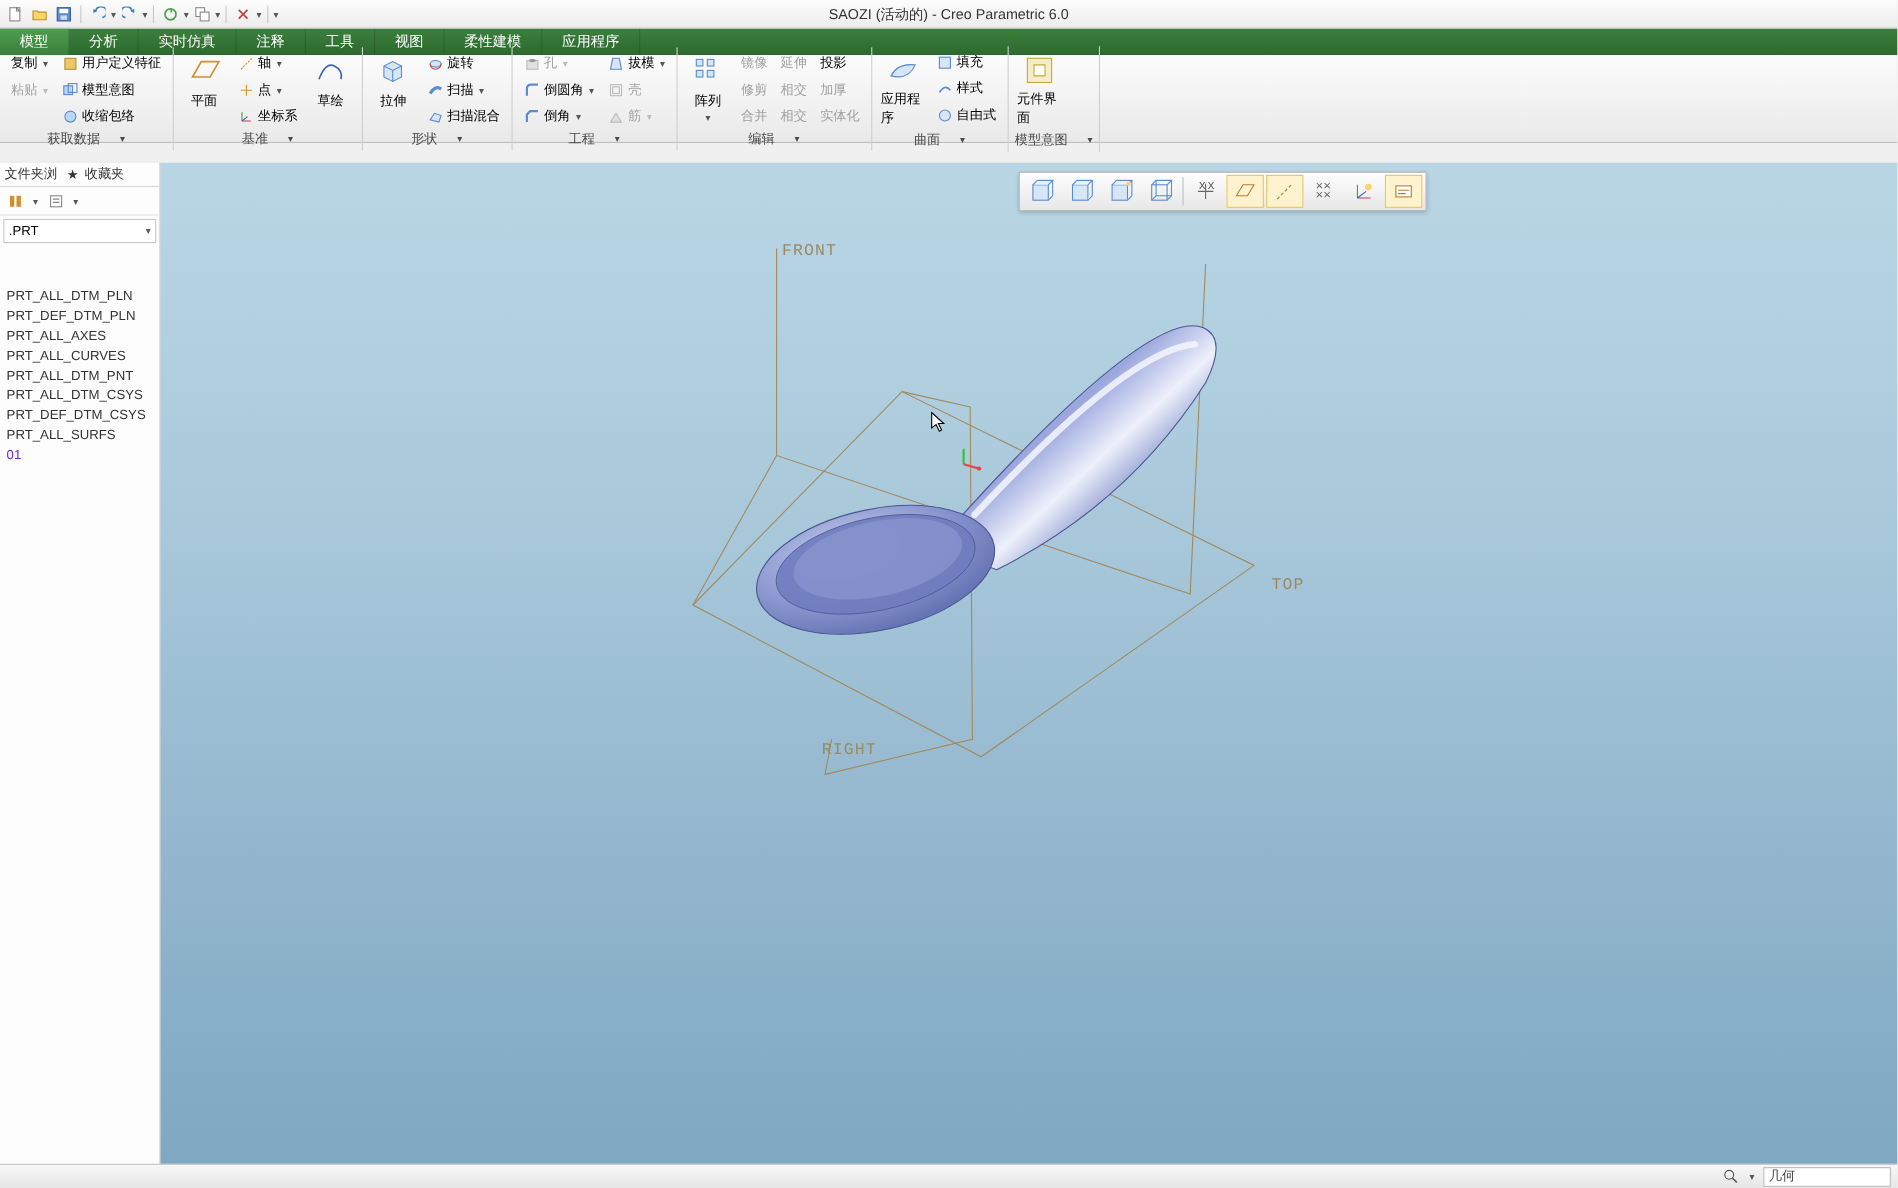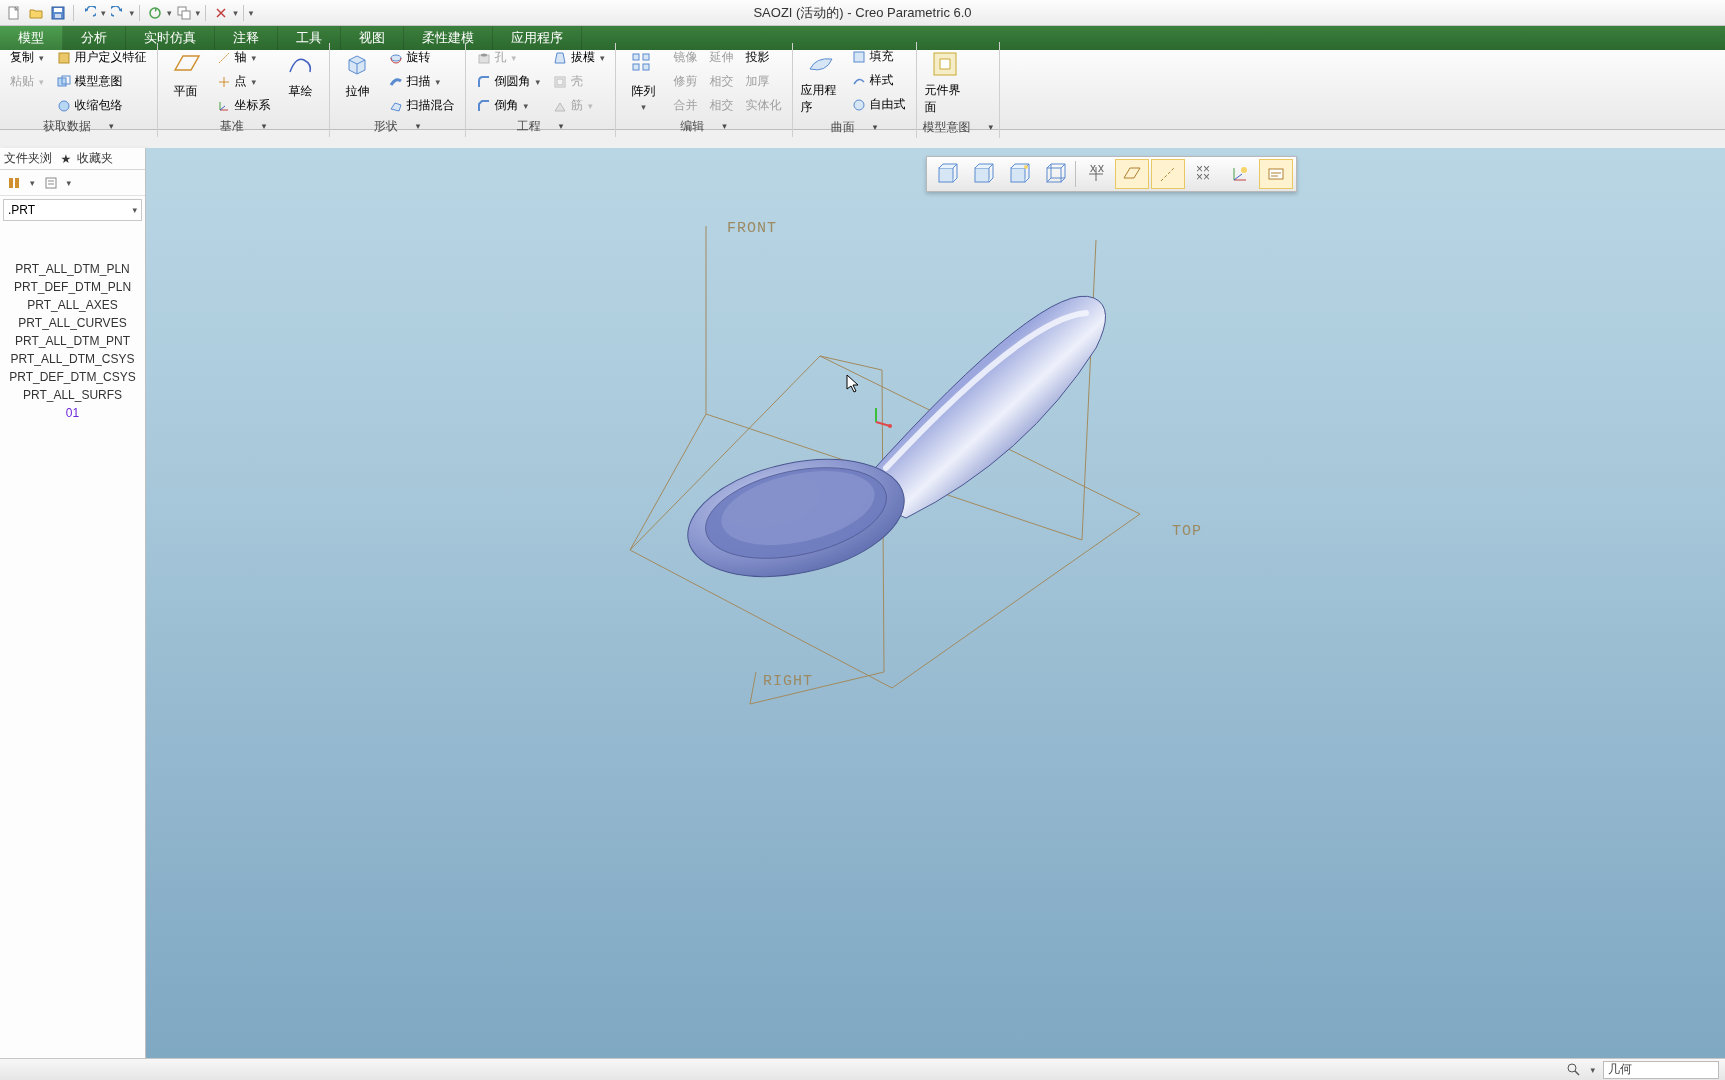--- a/index.html
+++ b/index.html
@@ -17,35 +17,35 @@
   .group-body { display:flex; gap:4px; flex:1;}
   .group-label { text-align:center; color:#4a4a4a; font-size:11px; padding-top:1px; display:flex; justify-content:center; gap:18px; align-items:center;}
   .col { display:flex; flex-direction:column; gap:2px; justify-content:flex-start;}
   .big-btn { width:44px; display:flex; flex-direction:column; align-items:center; gap:2px; padding:2px;}
   .big-btn .ic { width:32px; height:32px; display:flex; align-items:center; justify-content:center;}
   .small-btn { height:22px; display:flex; align-items:center; gap:3px; padding:0 4px; white-space:nowrap;}
   .small-btn.dim { color:#a0a0a0;}
   .dd::after { content:"▾"; font-size:9px; color:#555; margin-left:2px;}
   .small-btn.dim.dd::after { color:#bbb;}
   .ic16 { width:16px; height:16px; display:inline-flex; align-items:center; justify-content:center;}
-  .work { position:absolute; top:148px; left:0; right:0; bottom:22px; display:flex;text-align:center;}
+  .work { position:absolute; top:148px; left:0; right:0; bottom:22px; display:flex;}
   .tree-panel { width:146px; background:#fdfdfd; border-right:1px solid #c0c0c0; display:flex; flex-direction:column; box-shadow:2px 0 4px rgba(0,0,0,0.05);}
   .tree-tabs { height:22px; border-bottom:1px solid #d6d6d6; display:flex; align-items:center; padding:0 4px; gap:6px;}
   .tree-tab { display:flex; align-items:center; gap:3px; color:#333;}
   .tree-tools { height:26px; border-bottom:1px solid #e2e2e2; display:flex; align-items:center; padding:0 6px; gap:8px;}
   .combo { height:22px; border:1px solid #c8c8c8; background:#fff; display:flex; align-items:center; justify-content:space-between; padding:0 4px; margin:3px;}
   .tree-list { flex:1; overflow:auto; padding:4px 4px;margin-top:32px;}
   .tree-item { padding:2px 2px; color:#333; white-space:nowrap;}
   .tree-item.dim { color:#6d28d9;}
   .viewport { flex:1; position:relative; background:linear-gradient(180deg,#b9d6e4 0%,#a9c9db 35%,#98bbd1 60%,#7fa8c3 100%);}
   .in-canvas-toolbar { position:absolute; top:8px; left:780px; height:36px; background:linear-gradient(#fefefe,#e7e7e7); border:1px solid #b8b8b8; box-shadow:0 2px 4px rgba(0,0,0,0.2); display:flex; align-items:center; padding:2px;}
   .ict-btn { width:34px; height:30px; display:flex; align-items:center; justify-content:center; border:1px solid transparent; margin:0 1px;}
   .ict-btn.sel { background:#fff3cf; border-color:#e7c863;}
   .ict-sep { width:1px; height:26px; background:#c0c0c0; margin:0 2px;}
-  .datum-label { position:absolute; color:#9c8a63; font-family:"Courier New",monospace; font-size:15px; letter-spacing:1px;margin-left:16px;}
+  .datum-label { position:absolute; color:#9c8a63; font-family:"Courier New",monospace; font-size:15px; letter-spacing:1px;}
   .csys-marker { position:absolute; width:24px; height:24px;}
   .cursor { position:absolute; width:14px; height:20px;}
   .statusbar { position:absolute; left:0; right:0; bottom:0; height:22px; background:linear-gradient(#f7f7f7,#e6e6e6); border-top:1px solid #c7c7c7; display:flex; align-items:center; justify-content:flex-end; padding:0 6px; gap:8px;}
   .filter-box { width:116px; height:18px; border:1px solid #bcbcbc; background:#fff; display:flex; align-items:center; padding:0 4px; color:#444;}
   svg { display:block;}
 </style>
 </head>
 <body>
 
 <div class="titlebar">

